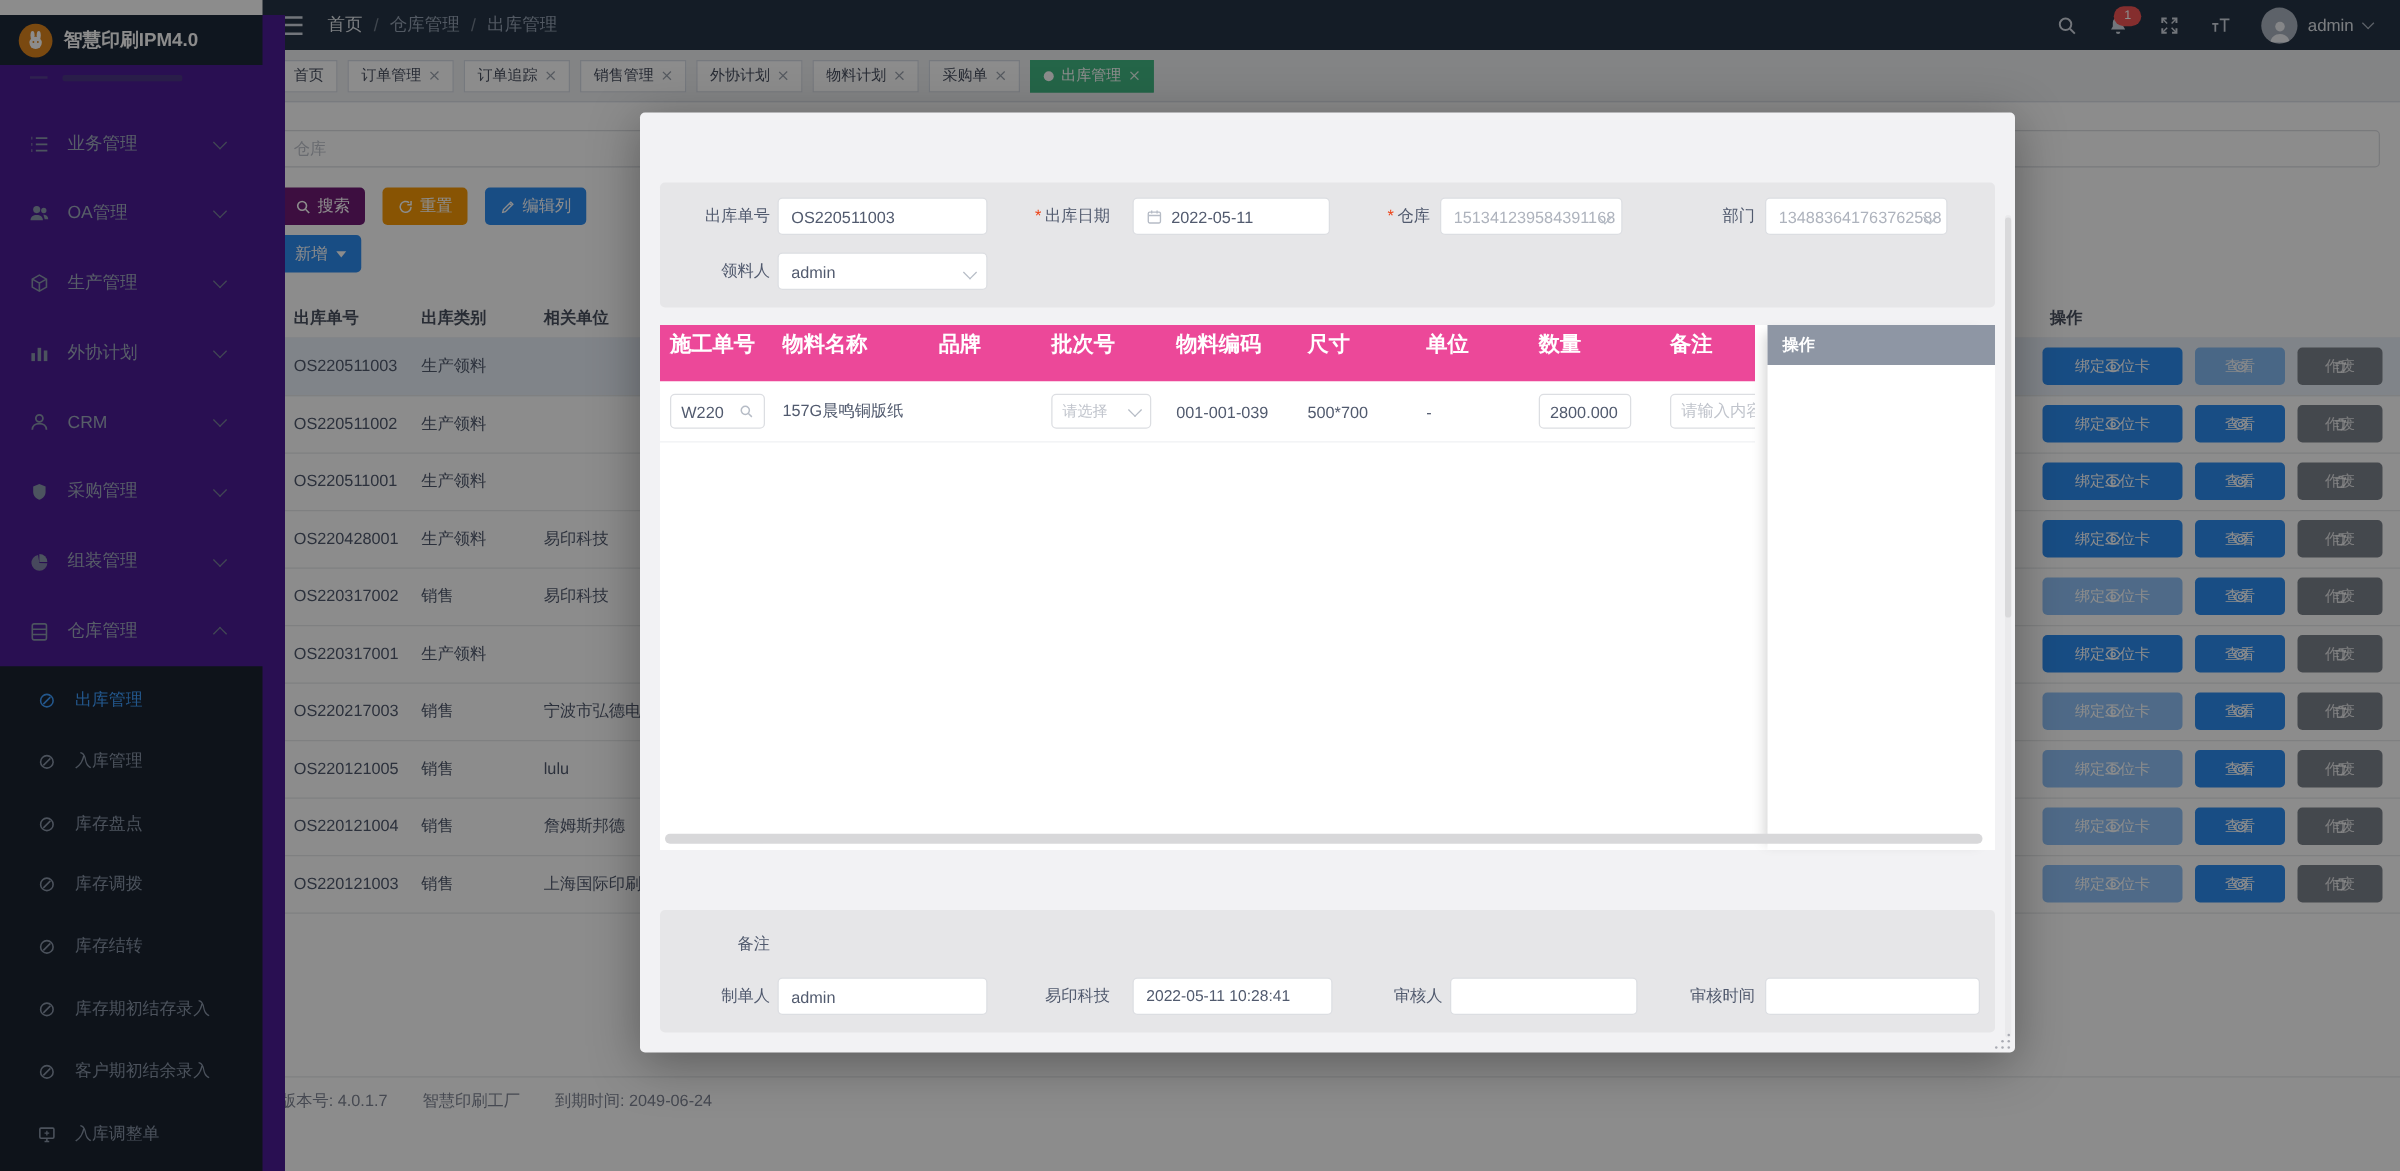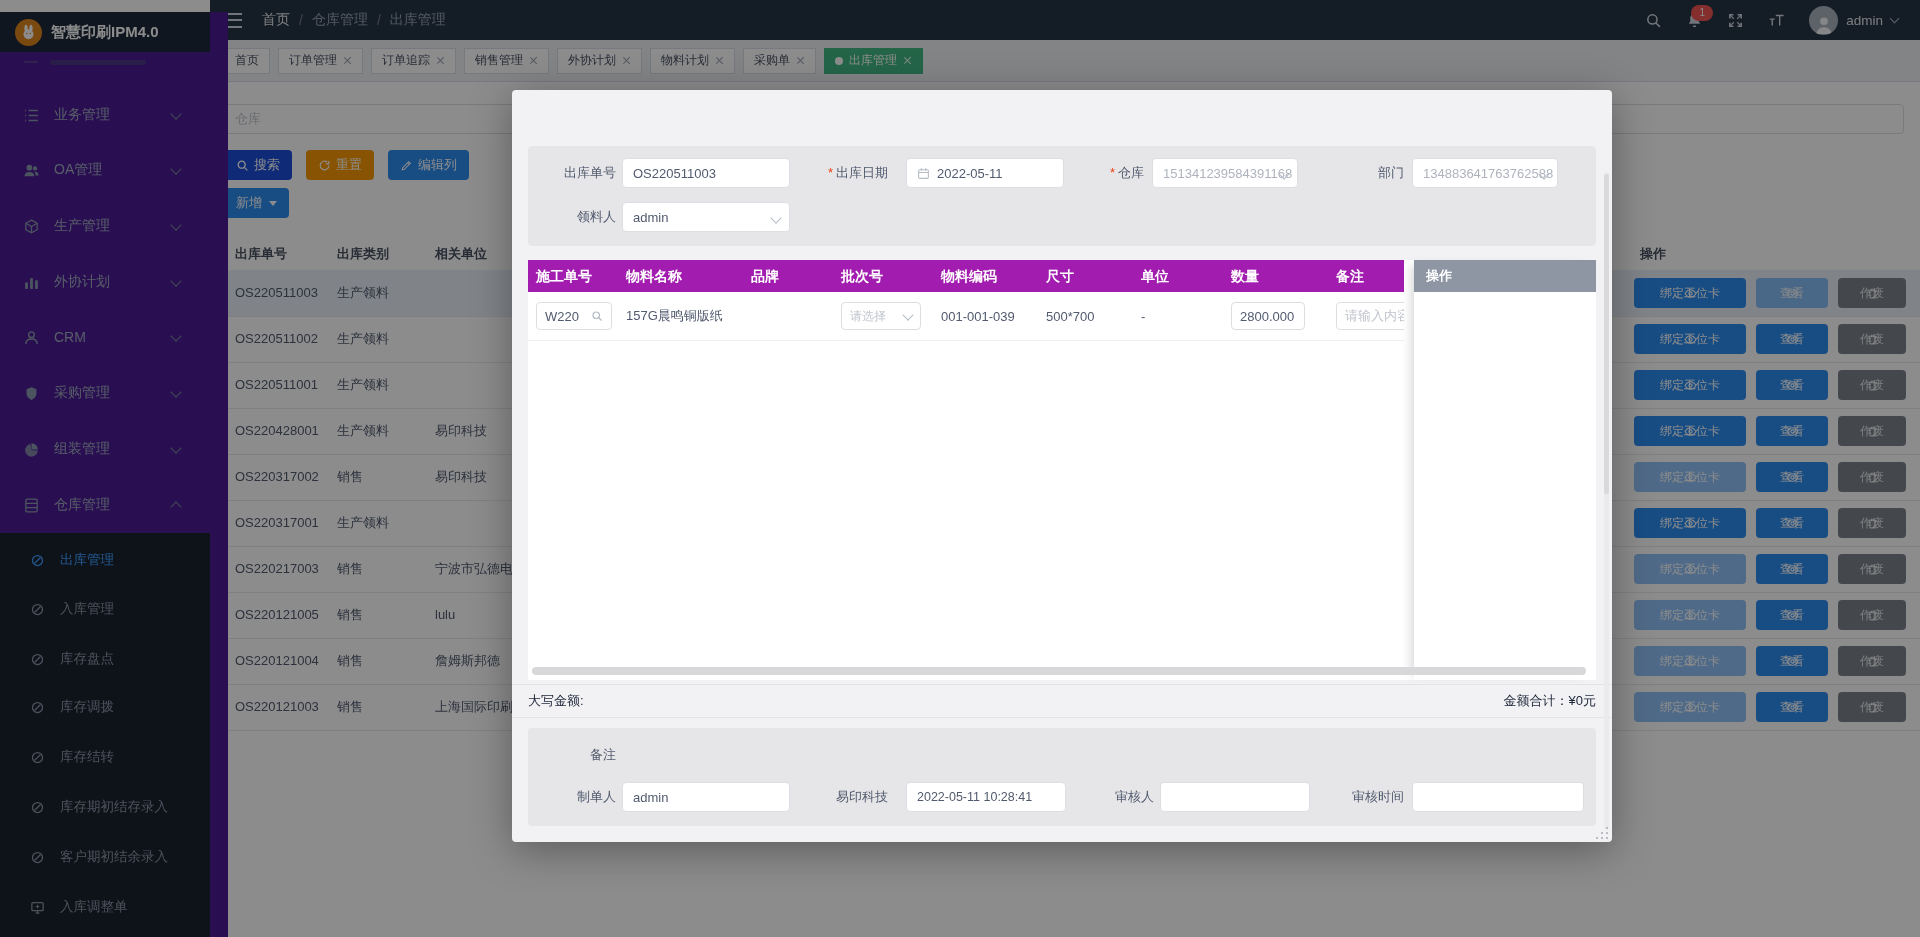--- a/index.html
+++ b/index.html
@@ -55,21 +55,21 @@
   .tab.active{background:#42b983;border-color:#42b983;color:#fff}
   .tab.active .x::before,.tab.active .x::after{background:#e8f7ef}
   .tab-dot{width:8px;height:8px;border-radius:50%;background:#fff}
   
   .content{position:absolute;left:210px;top:82px;width:1710px;height:817px;background:#fff}
   .search-inp{position:absolute;left:14px;top:22px;width:1680px;height:30px;border:1px solid #dcdee2;border-radius:4px;
     box-sizing:border-box;display:flex;align-items:center;padding:0 10px;font-size:13px;color:#c0c4cc;background:#fff}
   .btn{display:inline-flex;align-items:center;justify-content:center;gap:5px;border-radius:4px;color:#fff;font-size:13px;
     cursor:pointer;box-sizing:border-box;white-space:nowrap}
   .btn svg{width:13px;height:13px}
-  .b-green{background:#1d4ed8}.b-orange{background:#f79a06}.b-blue{background:#2d8cf0}
+  .b-green{background:#701a75}.b-orange{background:#f79a06}.b-blue{background:#2d8cf0}
   .b-void{background:#7d838c;color:rgba(255,255,255,.78)}
   .toolbar-btn{position:absolute;top:68px;height:30px;padding:0 12px}
   .add-btn{position:absolute;top:106px;left:14px;height:30px;padding:0 12px}
   .caret{width:0;height:0;border-left:4px solid transparent;border-right:4px solid transparent;border-top:5px solid #fff;margin-left:2px}
   .thead{position:absolute;left:0;top:156px;width:1710px;height:32px;border-bottom:1px solid #e8eaec;font-size:13px;font-weight:bold;color:#495060}
   .thead span{position:absolute;line-height:32px}
   .trow{position:absolute;left:0;width:1710px;height:46px;border-bottom:1px solid #e8eaec;font-size:13px;color:#515a6e;cursor:pointer}
   .trow.sel{background:#e9f1f9}
   .trow span{position:absolute;line-height:46px;white-space:nowrap}
   .row-btn{position:absolute;top:8px;height:30px;font-size:12px}
@@ -95,21 +95,21 @@
   .finp{position:absolute;height:30px;background:#fff;border:1px solid #dcdee2;border-radius:4px;box-sizing:border-box;
     display:flex;align-items:center;padding:0 10px;font-size:13px;color:#515a6e;overflow:hidden;cursor:text}
   .finp .ph{color:#c0c4cc}
   .finp span{white-space:nowrap}
   .fsel{cursor:pointer}
   .sel-chev{position:absolute;right:9px;top:11px;width:7px;height:7px;border-right:1.5px solid #b6bcc6;border-bottom:1.5px solid #b6bcc6;transform:rotate(45deg)}
   .fsel .val-dim{color:#aeb3bd}
   
   .mtable{position:absolute;left:16px;top:132px;width:1068px;height:420px;background:#fff}
   .t-inner{position:absolute;left:0;top:0;width:876px;height:100%;overflow:hidden}
-  .mth{display:flex;height:32px;background:#a21caf;color:#fff;font-size:14px;font-weight:bold;line-height:32px}
+  .mth{display:flex;height:45px;background:#ec4899;color:#fff;font-size:17px;font-weight:bold;line-height:32px}
   .mth div{box-sizing:border-box;padding-left:8px;flex:none;white-space:nowrap;overflow:hidden}
   .mtr{display:flex;height:48px;align-items:center;font-size:13px;color:#515a6e;border-bottom:1px solid #f0f1f3}
   .mtr>div{box-sizing:border-box;padding-left:8px;flex:none;white-space:nowrap;overflow:visible}
   .cw0{width:90px}.cw1{width:125px}.cw2{width:90px}.cw3{width:100px}.cw4{width:105px}.cw5{width:95px}.cw6{width:90px}.cw7{width:105px}.cw8{width:160px}
   .cell-inp{height:28px;background:#fff;border:1px solid #dcdee2;border-radius:4px;box-sizing:border-box;
     display:flex;align-items:center;padding:0 8px;font-size:13px;color:#515a6e;overflow:hidden}
   .cell-inp .ph{color:#c0c4cc}
   .ops-col{position:absolute;right:0;top:0;width:182px;height:100%;background:#fff;box-shadow:-8px 0 10px -6px rgba(0,0,0,.18)}
   .ops-head{height:32px;background:#8e96a4;color:#fff;font-size:13px;font-weight:bold;line-height:32px;padding-left:12px;box-sizing:border-box}
   .ops-row{height:48px;display:flex;align-items:center;gap:6px;padding-left:8px;box-sizing:border-box}
@@ -723,20 +723,25 @@
           <span>查看</span>
         </span>
       <span class="btn b-void row-btn" style="left:1628px;width:68px">
           <svg viewBox="0 0 24 24">
             <path d="M4 7h16M10 7V4h4v3M6.5 7l1 13h9l1-13" stroke="currentColor" stroke-width="2" fill="none"></path>
           </svg>
           <span>作废</span>
         </span>
     </div>
 
+    <div class="pfooter">
+      <span>版本号: 4.0.1.7</span>
+      <span>智慧印刷工厂</span>
+      <span>到期时间: 2049-06-24</span>
+    </div>
   </div>
 
   <div class="overlay"></div>
 
   <div class="modal">
     <div class="m-body">
 
       <div class="card card1">
         <span class="flabel" style="left:0;top:12px;width:88px"><span>出库单号</span></span>
         <div class="finp" style="left:94px;top:12px;width:168px">
@@ -822,24 +827,20 @@
           </div>
         </div>
 
         <div class="ops-col">
           <div class="ops-head">操作</div>
         </div>
 
         <div class="hscroll"></div>
       </div>
 
-      <div class="amount">
-        <span class="caps">大写金额:</span>
-        <span class="total">金额合计：¥0元</span>
-      </div>
 
       <div class="card card2">
         <span class="flabel" style="left:0;top:12px;width:88px"><span>备注</span></span>
 
         <span class="flabel" style="left:0;top:54px;width:88px"><span>制单人</span></span>
         <div class="finp" style="left:94px;top:54px;width:168px">
             <span>admin</span>
           </div>
 
         <span class="flabel" style="left:258px;top:54px;width:102px"><span>易印科技</span></span>

